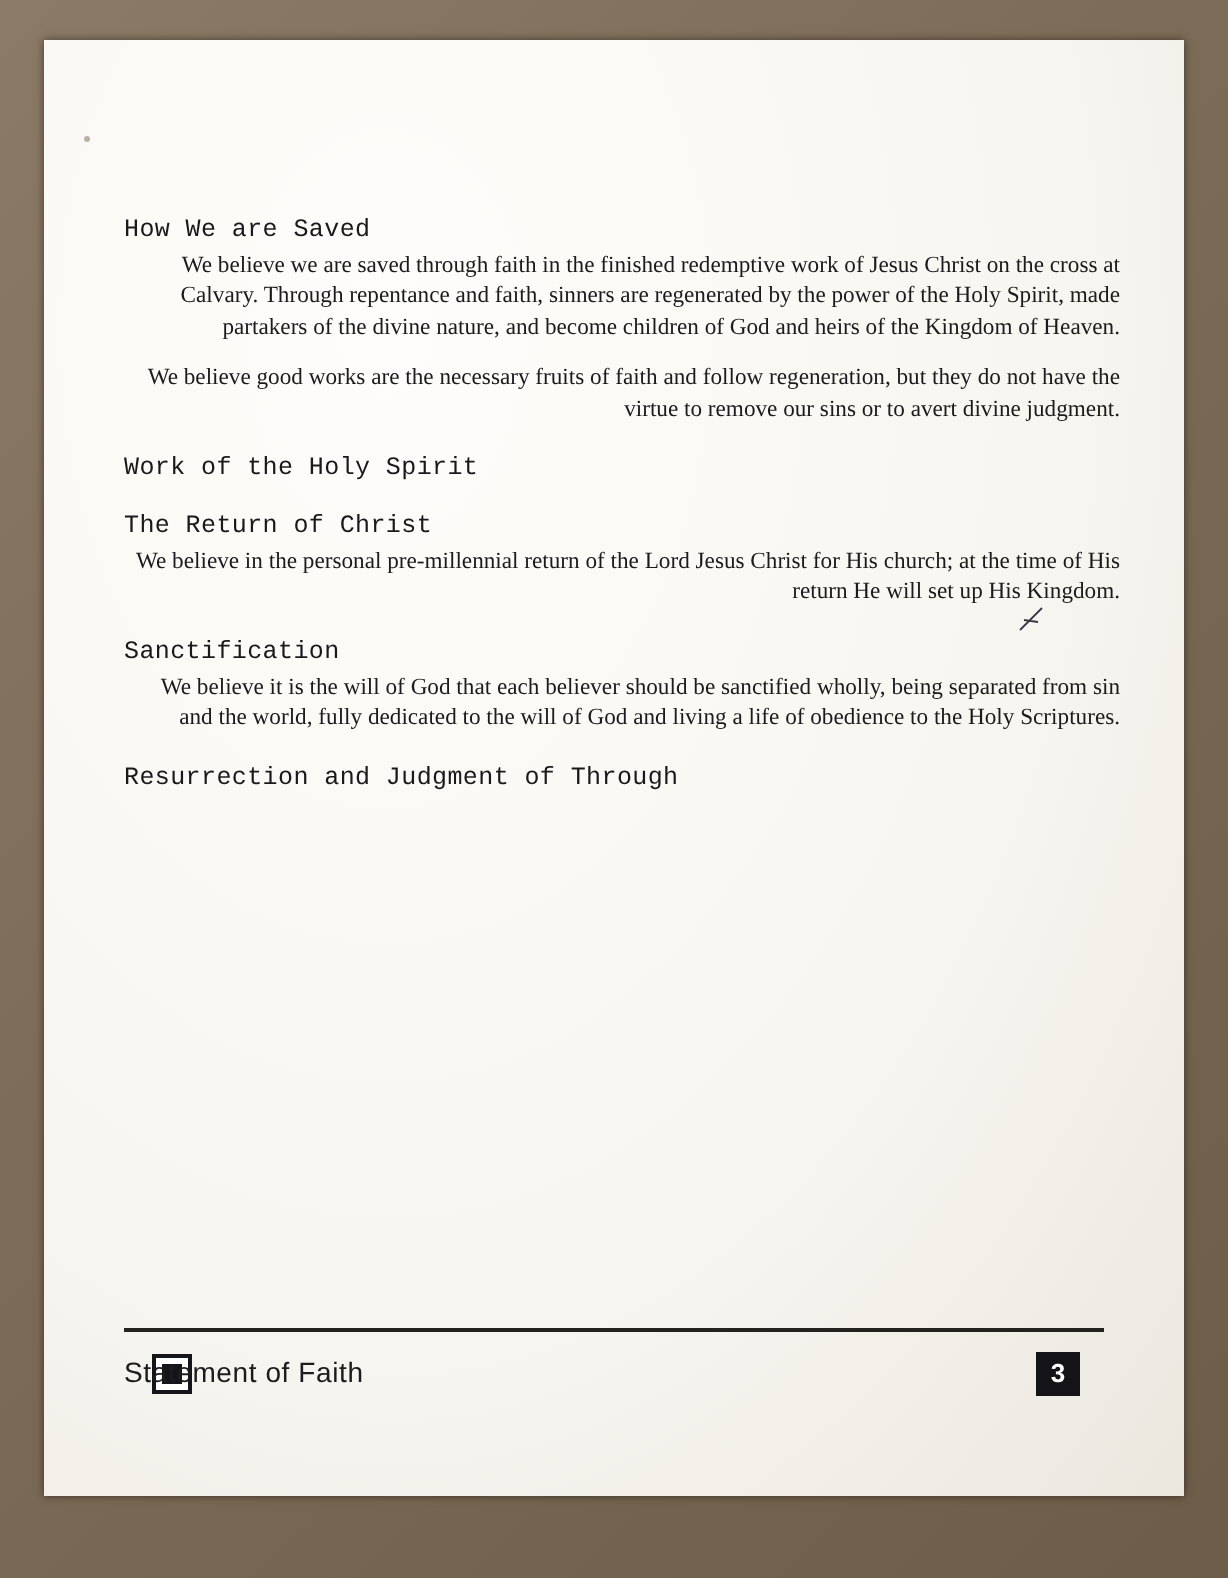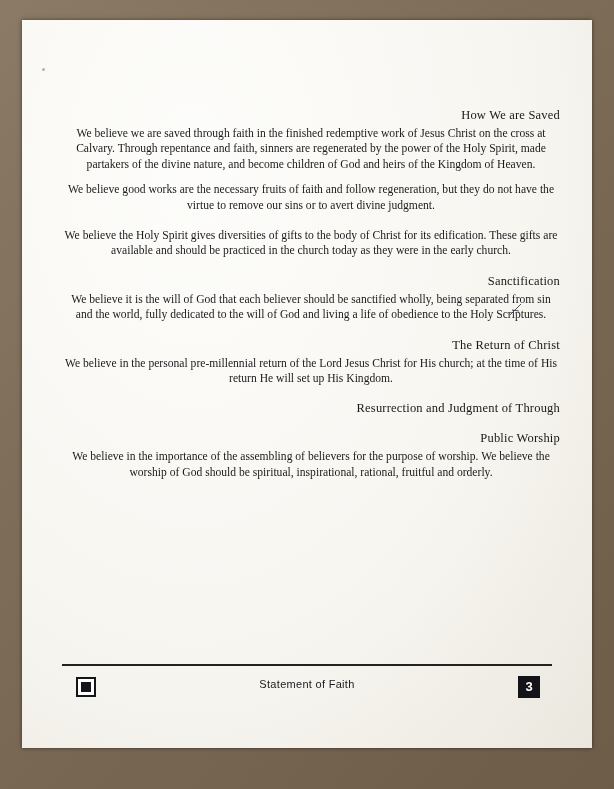--- a/index.html
+++ b/index.html
@@ -37,33 +37,32 @@
     pointer-events:none;
   }
   .content {
     position: absolute;
     left: 40px;
     top: 88px;
     width: 498px;
   }
   .section { margin-bottom: 15px; }
   .sec-title {
-    font-family: Liberation Serif, serif;
+    font-family: Liberation Mono, monospace;
     font-size: 12.5px;
     color: #19181a;
     letter-spacing: 0.2px;
     margin-bottom: 3px;
-    text-align: right;
   }
   .para {
     font-family: "Liberation Serif", serif;
     font-size: 11.6px;
     line-height: 1.33;
     color: #1b1a1c;
-    text-align: center;
+    text-align: right;
     margin: 0 0 10px 0;
   }
   .para:last-child { margin-bottom: 0; }
   .footer {
     position: absolute;
     left: 40px;
     right: 40px;
     bottom: 40px;
     height: 44px;
   }
@@ -75,23 +74,22 @@
   }
   .footer-inner {
     position: absolute;
     left: 0; right: 0; top: 10px;
     height: 32px;
   }
   .footer-title {
     position: absolute;
     left: 0; right: 0;
     top: 4px;
-    text-align: center;
     font-family: "Liberation Sans", sans-serif;
-    font-size: 11px;
+    font-size: 14px;
     color: #1c1b1d;
     letter-spacing: 0.3px;
   }
   .footer-square {
     position: absolute;
     left: 14px;
     top: 3px;
     width: 20px;
     height: 20px;
     background: #ffffff;
@@ -143,41 +141,37 @@
 
     <div class="content">
 
       <div class="section">
         <div class="sec-title">How We are Saved</div>
         <p class="para">We believe we are saved through faith in the finished redemptive work of Jesus Christ on the cross at Calvary. Through repentance and faith, sinners are regenerated by the power of the Holy Spirit, made partakers of the divine nature, and become children of God and heirs of the Kingdom of Heaven.</p>
         <p class="para">We believe good works are the necessary fruits of faith and follow regeneration, but they do not have the virtue to remove our sins or to avert divine judgment.</p>
       </div>
 
       <div class="section">
-        <p class="para">We believe the Holy Spirit gives diversities of gifts to the body of Christ for its edification. These gifts are available and should be practiced in the church today as they were in the early church.</p>
+        <div class="sec-title">Work of the Holy Spirit</div>
+      </div>
+
+      <div class="section">
+        <div class="sec-title">The Return of Christ</div>
+        <p class="para">We believe in the personal pre-millennial return of the Lord Jesus Christ for His church; at the time of His return He will set up His Kingdom.</p>
       </div>
 
       <div class="section">
         <div class="sec-title">Sanctification</div>
         <p class="para">We believe it is the will of God that each believer should be sanctified wholly, being separated from sin and the world, fully dedicated to the will of God and living a life of obedience to the Holy Scriptures.</p>
       </div>
 
       <div class="section">
-        <div class="sec-title">The Return of Christ</div>
-        <p class="para">We believe in the personal pre-millennial return of the Lord Jesus Christ for His church; at the time of His return He will set up His Kingdom.</p>
-      </div>
-
-      <div class="section">
         <div class="sec-title">Resurrection and Judgment of Through</div>
       </div>
 
-      <div class="section">
-        <div class="sec-title">Public Worship</div>
-        <p class="para">We believe in the importance of the assembling of believers for the purpose of worship. We believe the worship of God should be spiritual, inspirational, rational, fruitful and orderly.</p>
-      </div>
 
     </div>
 
     <svg class="pen-mark" viewBox="0 0 16 16">
       <path d="M2 13 L13 2 M4 8 L11 9" stroke="#3a3a46" stroke-width="0.9" fill="none"></path>
     </svg>
 
     <div class="footer">
       <div class="footer-rule"></div>
       <div class="footer-inner">

